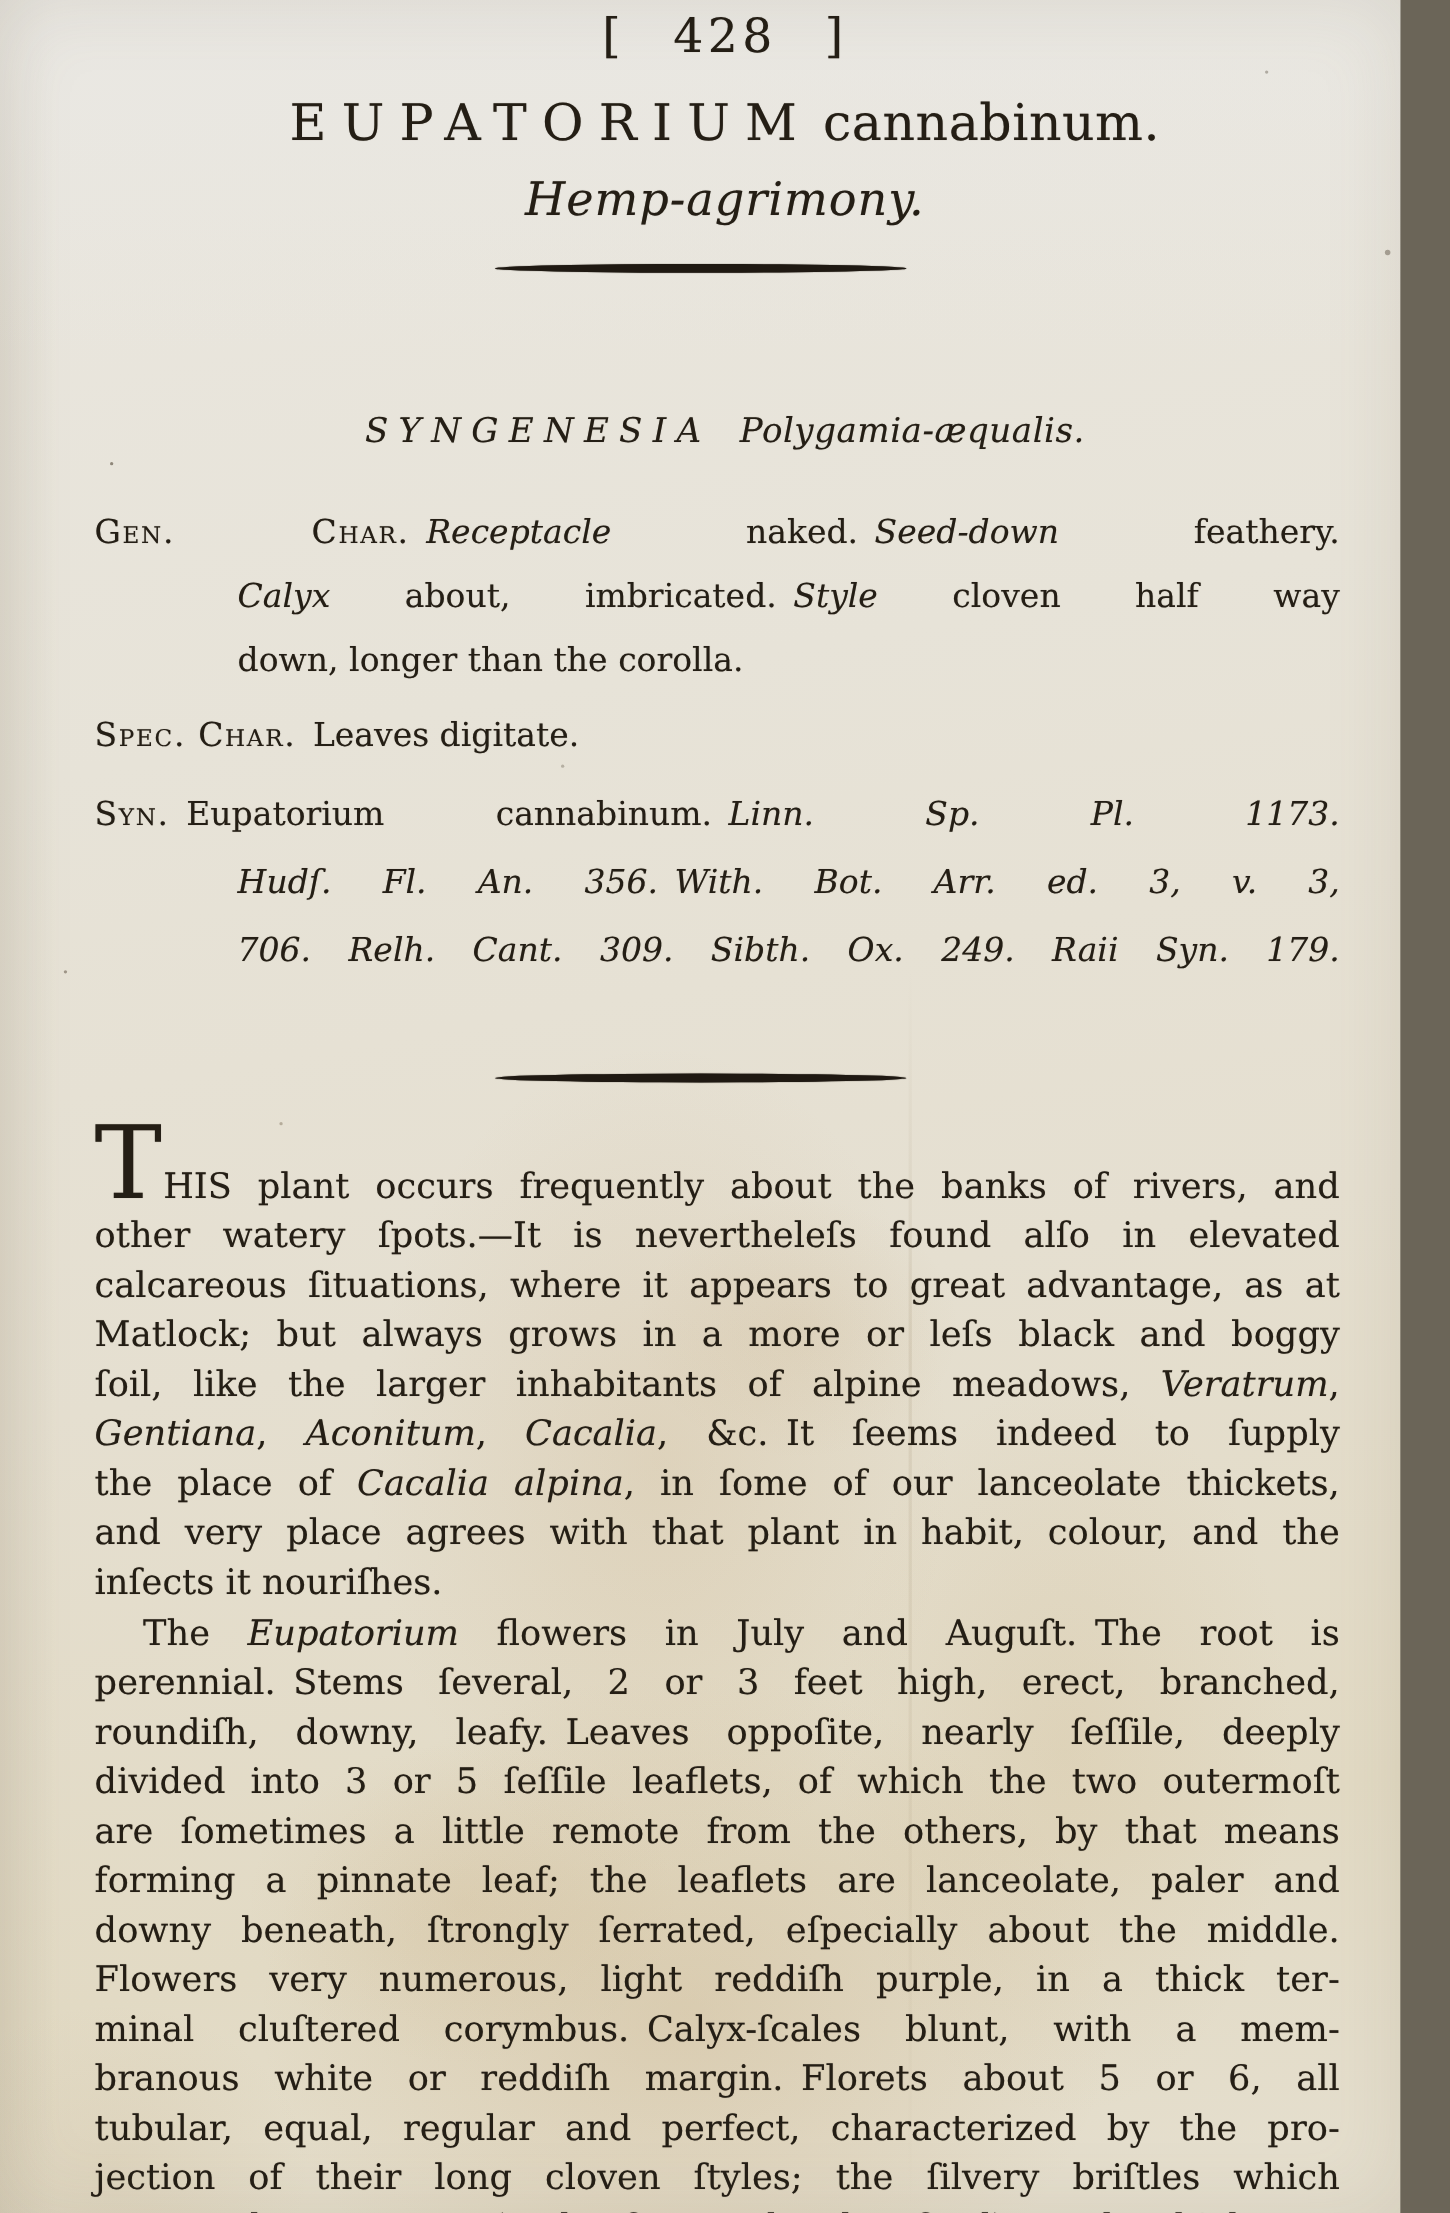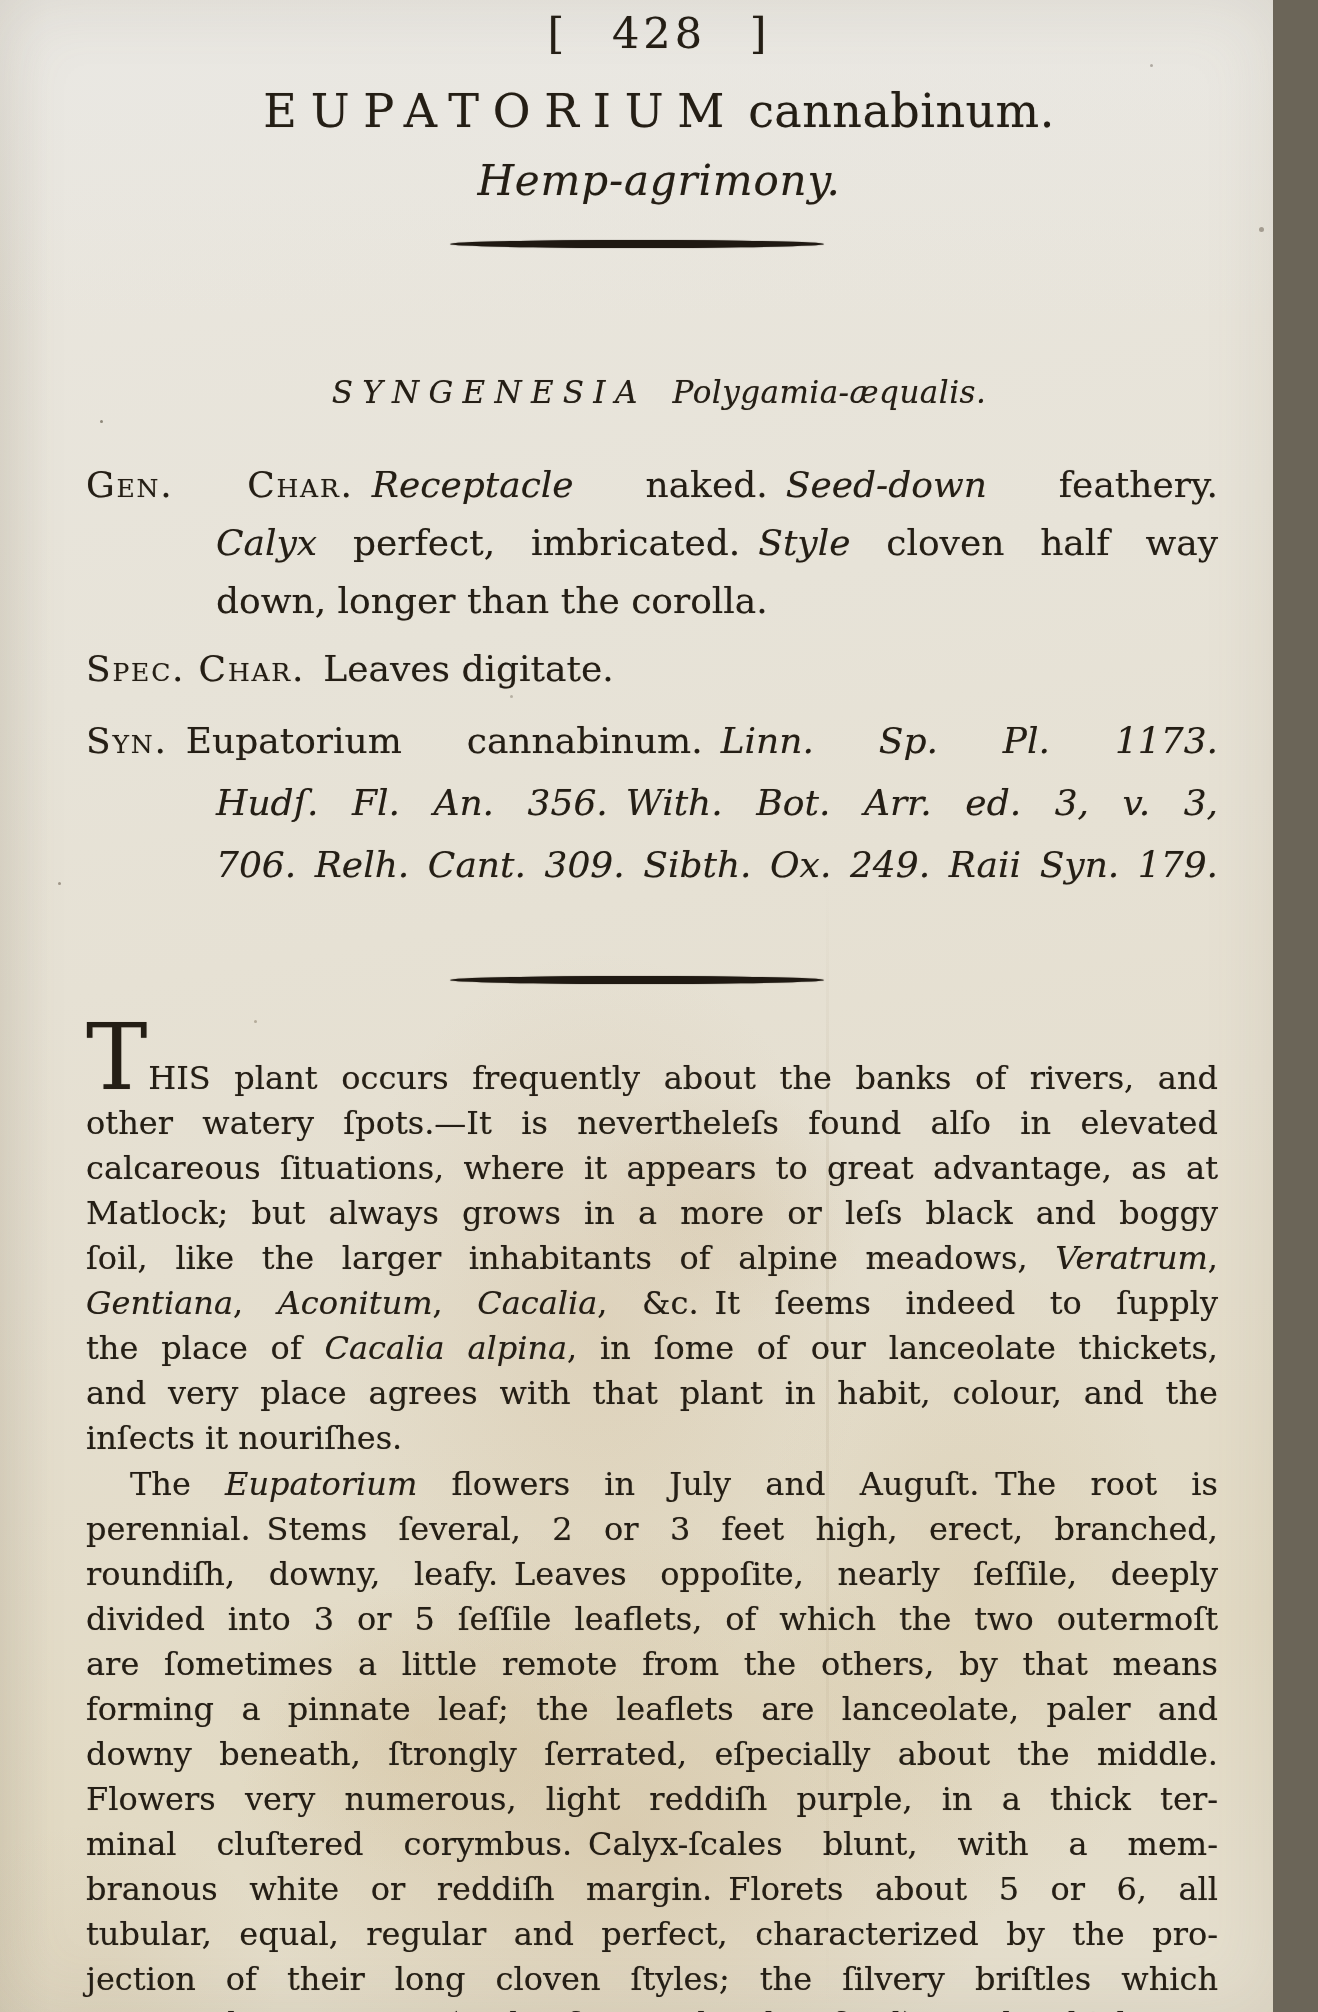--- a/index.html
+++ b/index.html
@@ -40,21 +40,21 @@
     box-shadow: 0 0 1px rgba(30,24,16,0.8);
   }
   .rule-top { top: 240px; }
   .rule-bottom { top: 976px; }
 
   .classification { top: 374px; font-size: 31px; }
   .classification .cls { font-style: italic; letter-spacing: 0.30em; }
   .classification .ord { font-style: italic; margin-left: 26px; letter-spacing: 0.015em; margin-top: 29px; }
 
   .char-block { position: absolute; top: 456px; left: 86px; width: 1132px; }
-  .char-line { box-sizing: border-box; width: 100%; font-size: 36px; line-height: 58px; height: 58px; white-space: normal; }
+  .char-line { box-sizing: border-box; width: 100%; font-size: 30px; line-height: 58px; height: 58px; white-space: normal; }
   .char-line.ind { padding-left: 130px; }
   .char-line.syn { line-height: 62px; height: 62px; }
   .mt10 { margin-top: 10px; }
   .mt12 { margin-top: 12px; }
 
   .para { position: absolute; left: 86px; width: 1132px; }
   .para-1 { top: 1056px; }
   .para-2 { top: 1462px; }
   .bodyline { box-sizing: border-box; width: 100%; font-size: 32px; line-height: 45px; height: 45px; }
   .fi { text-indent: 44px; }
@@ -98,21 +98,21 @@
   <div class="tc common-name">Hemp-agrimony.</div>
 
   <div class="rule rule-top"></div>
 
   <div class="tc classification">
     <span class="cls">SYNGENESIA</span><span class="ord">Polygamia-æqualis.</span>
   </div>
 
   <div class="char-block">
     <div class="char-line jl"><span class="sc">Gen. Char.</span><span> </span><span class="it">Receptacle</span><span> naked. </span><span class="it">Seed-down</span><span> feathery.</span></div>
-    <div class="char-line jl ind"><span class="it">Calyx</span><span> perfect, imbricated. </span><span class="it">Style</span><span> cloven half way</span></div>
+    <div class="char-line jl ind"><span class="it">Calyx</span><span> about, imbricated. </span><span class="it">Style</span><span> cloven half way</span></div>
     <div class="char-line ind"><span>down, longer than the corolla.</span></div>
     <div class="char-line mt10"><span class="sc">Spec. Char.</span><span> Leaves digitate.</span></div>
     <div class="char-line syn jl mt12"><span class="sc">Syn.</span><span> Eupatorium cannabinum. </span><span class="it">Linn. Sp. Pl. 1173.</span></div>
     <div class="char-line syn jl ind"><span class="it">Hudſ. Fl. An. 356. With. Bot. Arr. ed. 3, v. 3,</span></div>
     <div class="char-line syn jl ind"><span class="it">706. Relh. Cant. 309. Sibth. Ox. 249. Raii Syn. 179.</span></div>
   </div>
 
   <div class="rule rule-bottom"></div>
 
   <div class="para para-1">

